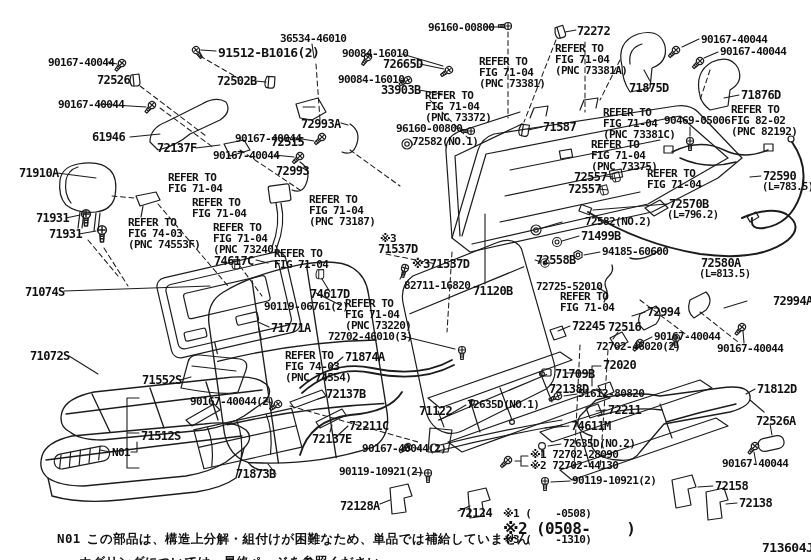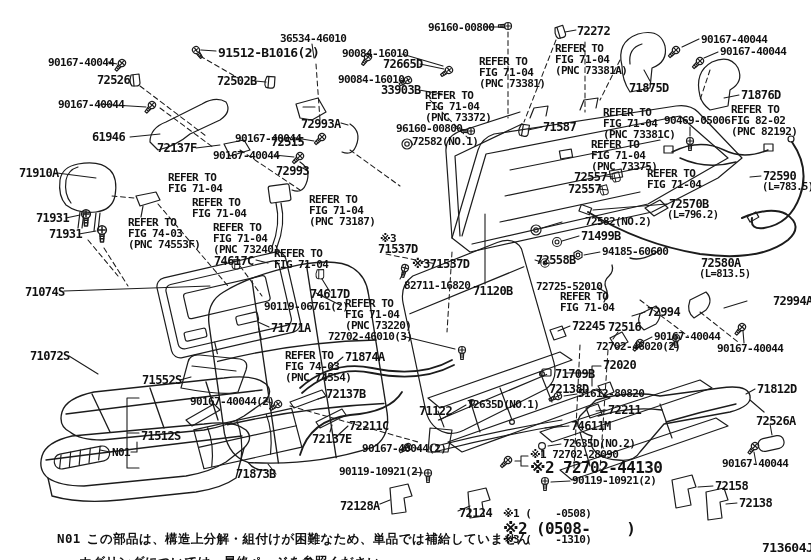--- a/index.html
+++ b/index.html
@@ -428,21 +428,21 @@
       <div class="lbl" style="left: 459px; top: 507px;">72124</div>
       <div class="lbl" style="left: 236px; top: 468px;">71873B</div>
       <div class="lbl" style="left: 467px; top: 399px; font-size: 11px;">72635D(NO.1)</div>
       <div class="lbl" style="left: 603px; top: 359px;">72020</div>
       <div class="lbl" style="left: 555px; top: 368px;">71709B</div>
       <div class="lbl" style="left: 578px; top: 388px; font-size: 11px;">51612-80820</div>
       <div class="lbl" style="left: 608px; top: 404px;">72211</div>
       <div class="lbl" style="left: 571px; top: 420px;">74611M</div>
       <div class="lbl" style="left: 563px; top: 438px; font-size: 11px;">72635D(NO.2)</div>
       <div class="lbl" style="left: 530px; top: 449px; font-size: 11px;">※1 72702-28090</div>
-      <div class="lbl" style="left: 530px; top: 460px; font-size: 16px;">※2 72702-44130</div>
+      <div class="lbl" style="left: 530px; top: 460px; font-size: 11px;">※2 72702-44130</div>
       <div class="lbl" style="left: 572px; top: 475px; font-size: 11px;">90119-10921(2)</div>
       <div class="lbl" style="left: 549px; top: 383px;">72138D</div>
       <div class="lbl" style="left: 757px; top: 383px;">71812D</div>
       <div class="lbl" style="left: 756px; top: 415px;">72526A</div>
       <div class="lbl" style="left: 722px; top: 458px; font-size: 11px;">90167-40044</div>
       <div class="lbl" style="left: 715px; top: 480px;">72158</div>
       <div class="lbl" style="left: 739px; top: 497px;">72138</div>
       <div class="lbl" style="left: 503px; top: 508px; font-size: 11px;">※1 (    -0508)</div>
       <div class="lbl" style="left: 503px; top: 521px; font-size: 16px;">※2 (0508-    )</div>
       <div class="lbl" style="left: 503px; top: 534px; font-size: 11px;">※3 (    -1310)</div>

